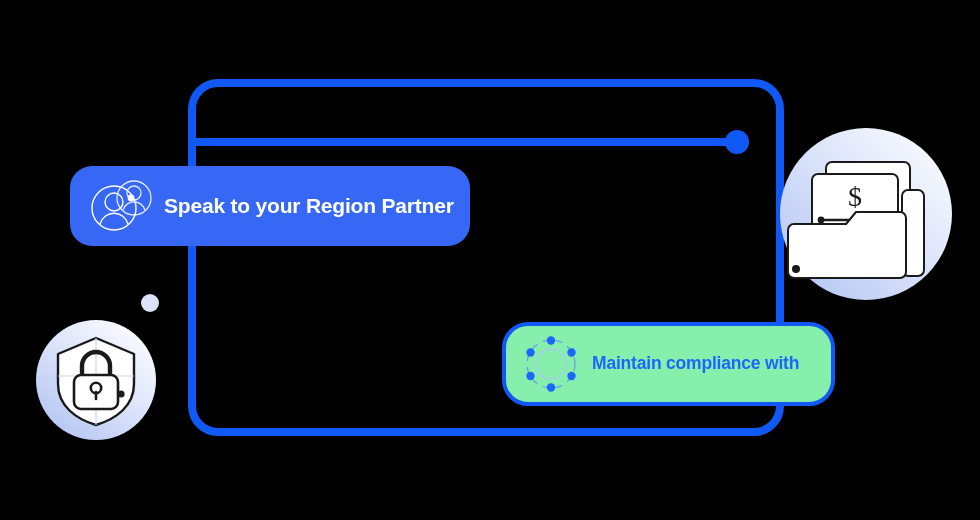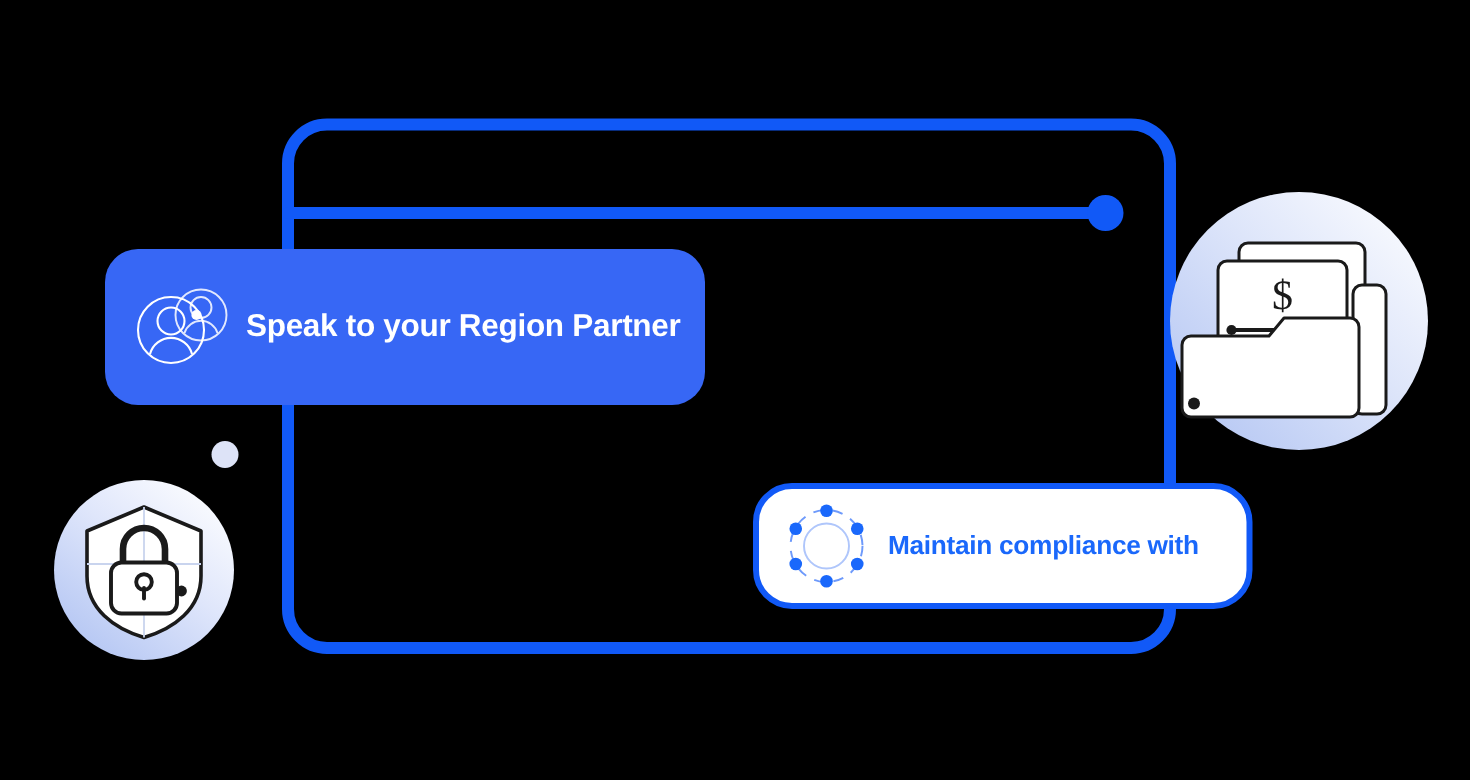--- a/index.html
+++ b/index.html
@@ -30,21 +30,21 @@
     position: absolute;
     box-sizing: border-box;
     display: flex;
     align-items: center;
   }
 
   #card-partner {
     left: 70px;
     top: 166px;
     width: 400px;
-    height: 104px;
+    height: 80px;
     background: #3767F5;
     border-radius: 22px;
     padding-left: 20px;
   }
   #card-partner .card-icon {
     width: 62px;
     height: 62px;
     flex: 0 0 62px;
     margin-right: 12px;
   }
@@ -55,21 +55,21 @@
     letter-spacing: -0.2px;
     line-height: 1.15;
     white-space: nowrap;
   }
 
   #card-compliance {
     left: 502px;
     top: 322px;
     width: 333px;
     height: 84px;
-    background: #ffffff;
+    background: #86efac;
     border: 4px solid #1159F7;
     border-radius: 26px;
     padding-left: 14px;
   }
   #card-compliance .card-icon {
     width: 62px;
     height: 62px;
     flex: 0 0 62px;
     margin-right: 10px;
   }

